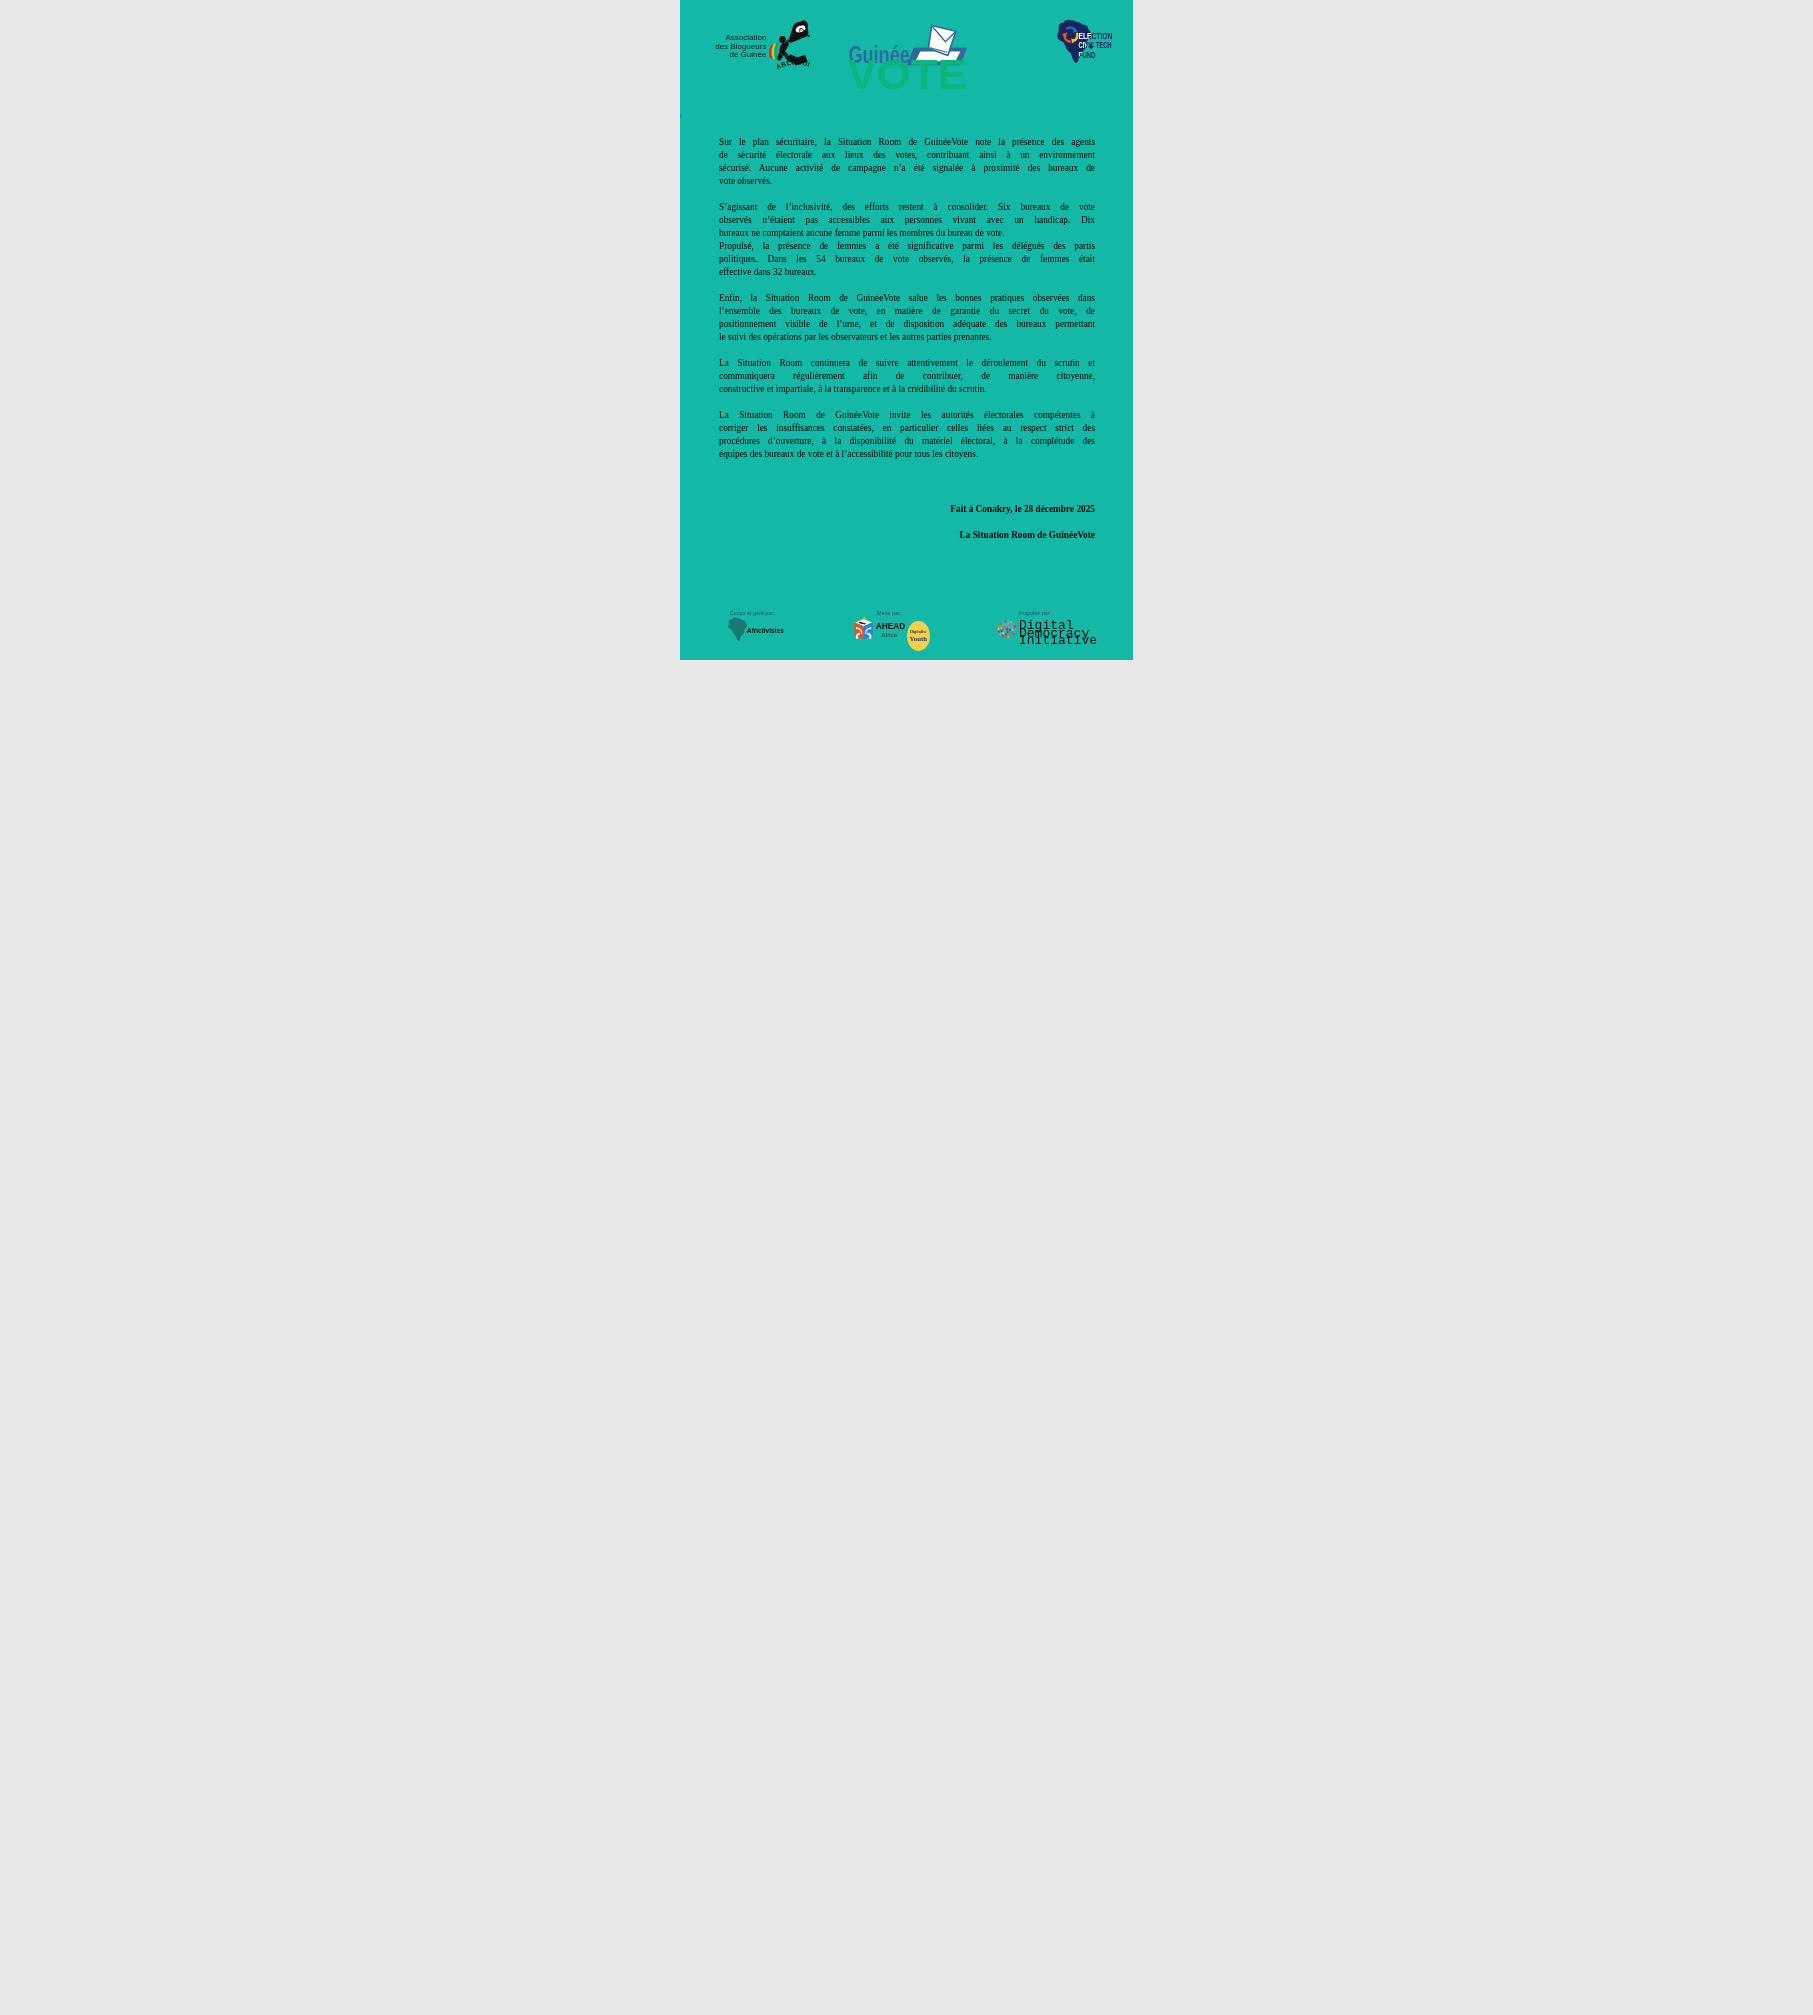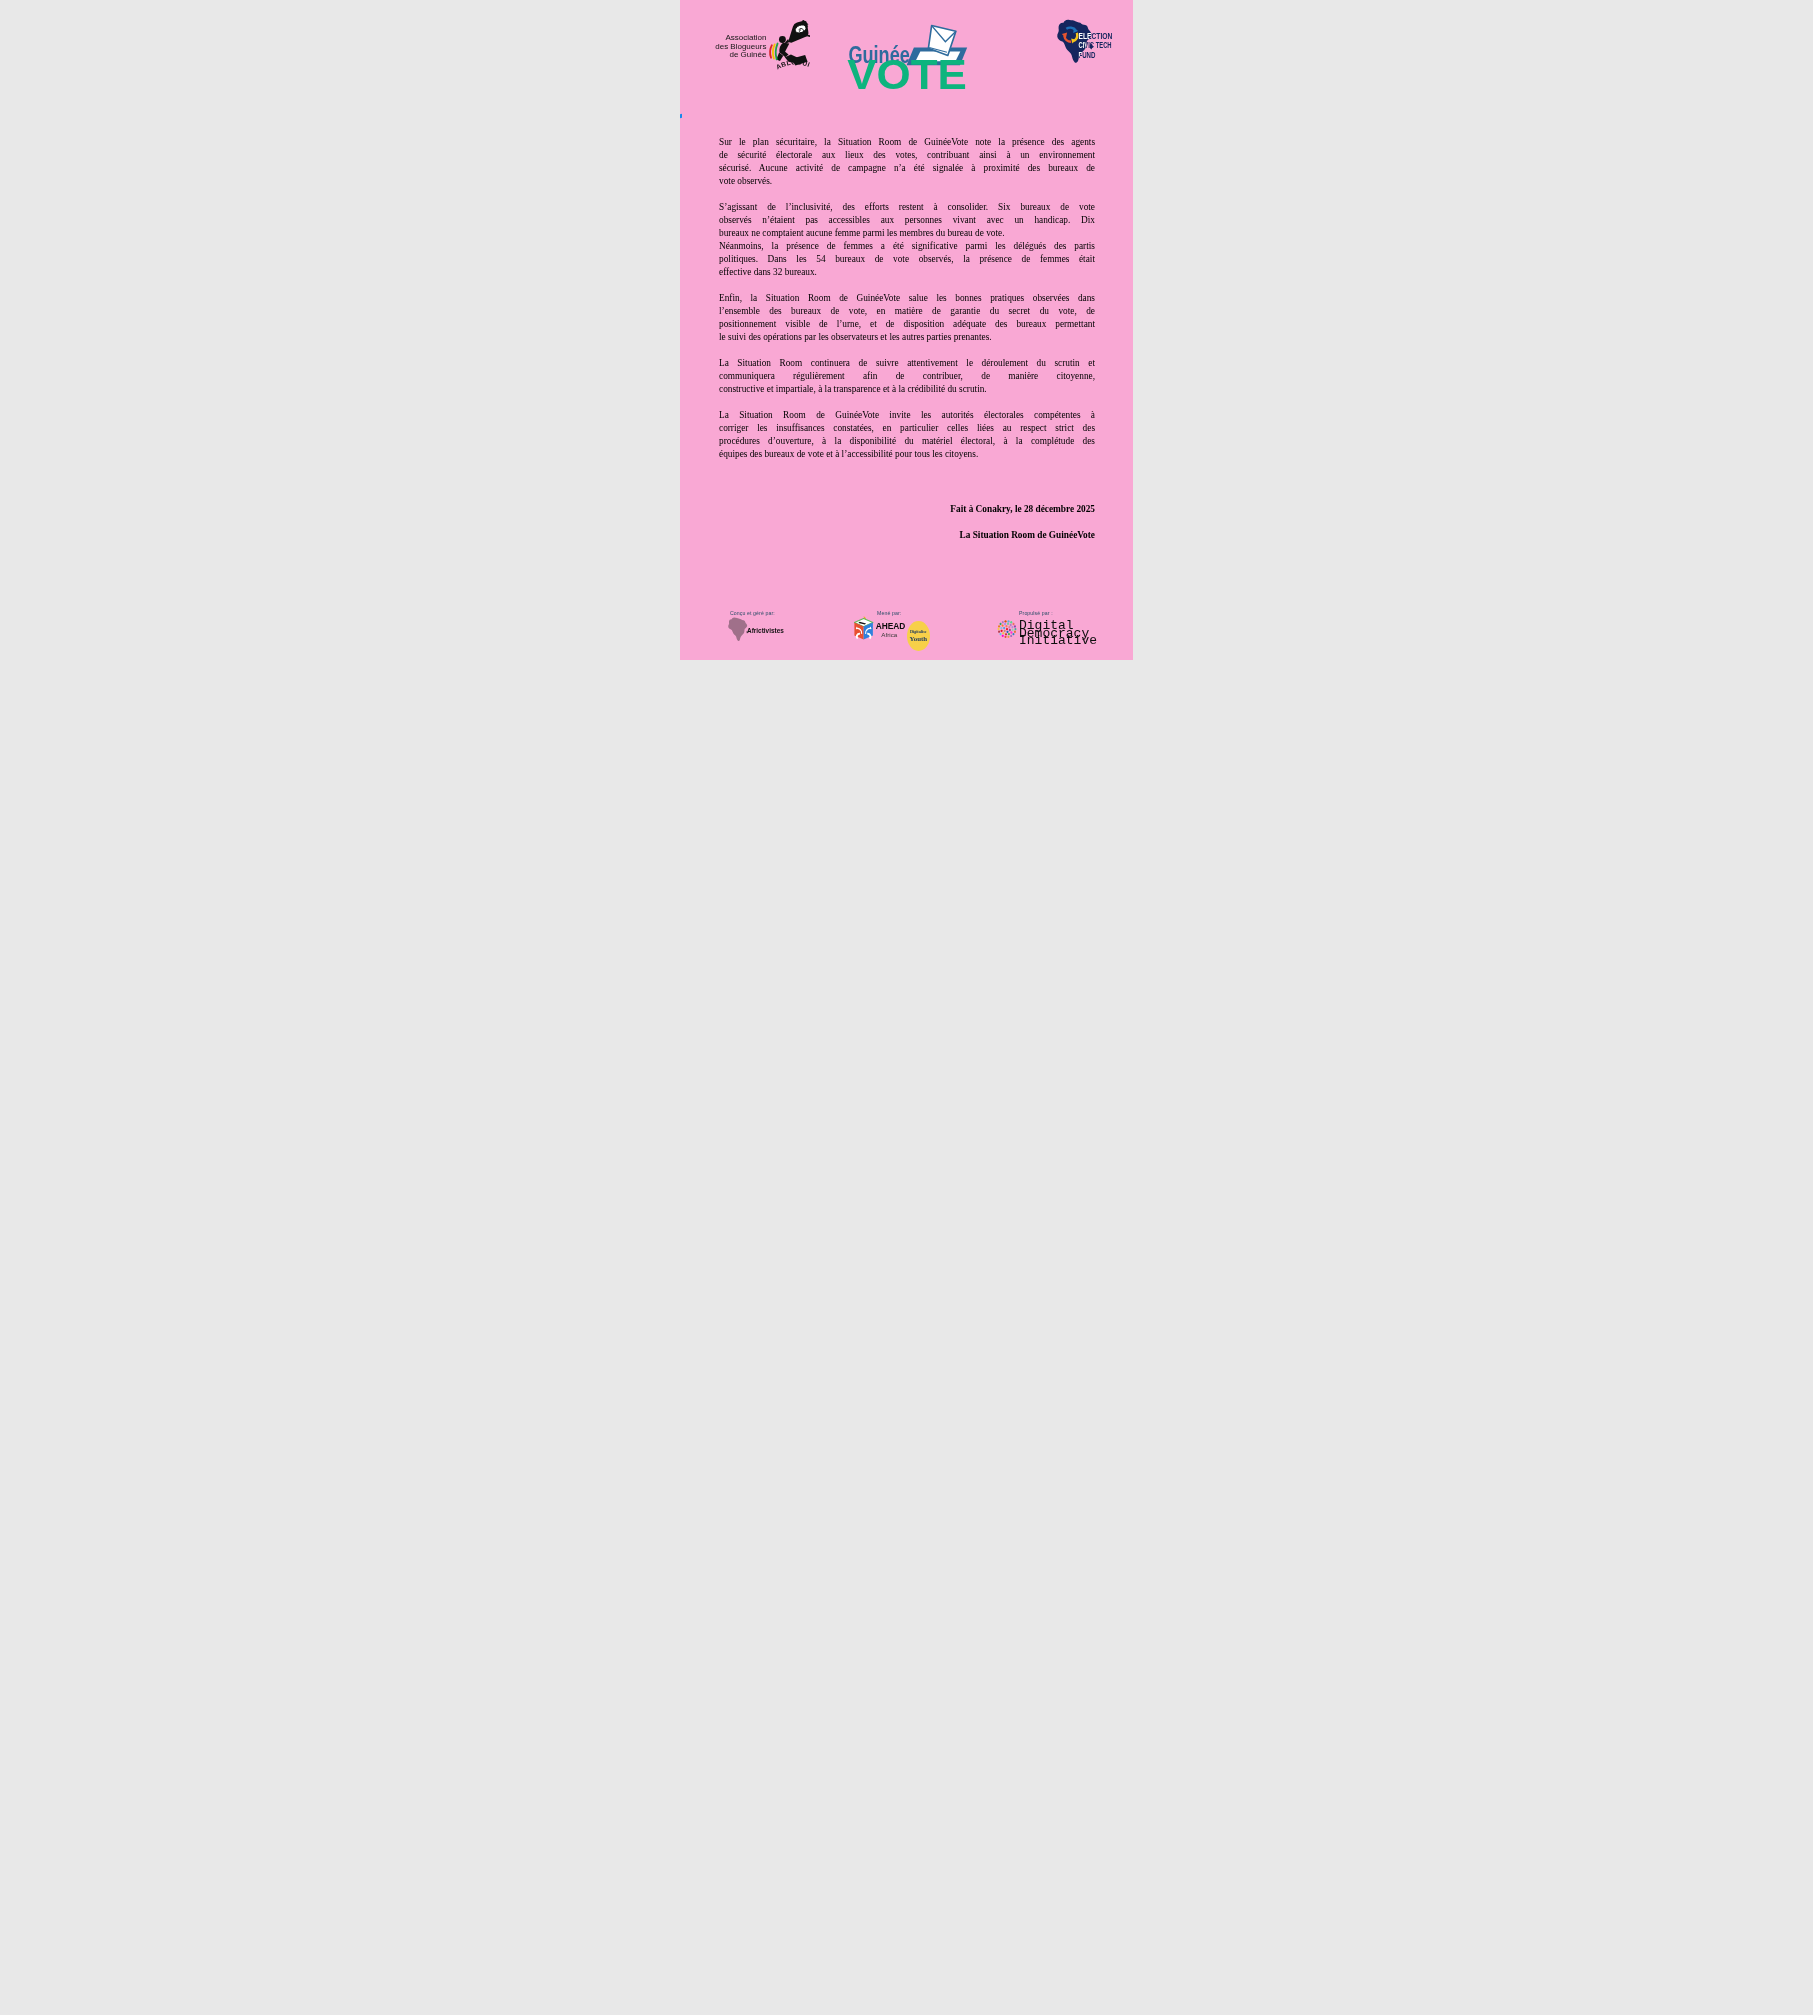--- a/index.html
+++ b/index.html
@@ -1,16 +1,16 @@
 <!DOCTYPE html>
 <html style="font-size:6.4px"><head>
 <meta charset="utf-8">
 <style>
   html,body{margin:0;padding:0;background:#e8e8e8;}
-  .page{position:relative;width:453px;height:660px;background:#f9a8d4;margin:0 auto;
+  .page{position:relative;width:453px;height:660px;background:#14b8a6;margin:0 auto;
         font-family:"Liberation Serif",serif;overflow:hidden;}
   
   .ablogui-text{position:absolute;left:23.4px;top:34px;width:63px;text-align:right;
     font-family:"Liberation Sans",sans-serif;font-size:8px;line-height:8.7px;color:#161616;}
   .ablogui-figure{position:absolute;left:87px;top:20px;}
   .gv-logo{position:absolute;left:166px;top:22.6px;}
   .ectf-logo{position:absolute;left:375px;top:18.5px;}
   .artifact{position:absolute;left:0;top:114px;width:2.4px;height:3.6px;transform:skewY(-10deg);}
   
   .doc-body{position:absolute;left:39px;top:136px;width:376px;font-size:9.3px;color:#000;}
@@ -125,21 +125,21 @@
         <div class="para">
           <div class="bl jl">Sur le plan sécuritaire, la Situation Room de GuinéeVote note la présence des agents</div>
           <div class="bl jl">de sécurité électorale aux lieux des votes, contribuant ainsi à un environnement</div>
           <div class="bl jl">sécurisé. Aucune activité de campagne n’a été signalée à proximité des bureaux de</div>
           <div class="bl">vote observés.</div>
         </div>
         <div class="para">
           <div class="bl jl">S’agissant de l’inclusivité, des efforts restent à consolider. Six bureaux de vote</div>
           <div class="bl jl">observés n’étaient pas accessibles aux personnes vivant avec un handicap. Dix</div>
           <div class="bl">bureaux ne comptaient aucune femme parmi les membres du bureau de vote.</div>
-          <div class="bl jl">Néanmoins, la présence de femmes a été significative parmi les délégués des partis</div>
+          <div class="bl jl">Propulsé, la présence de femmes a été significative parmi les délégués des partis</div>
           <div class="bl jl">politiques. Dans les 54 bureaux de vote observés, la présence de femmes était</div>
           <div class="bl">effective dans 32 bureaux.</div>
         </div>
         <div class="para">
           <div class="bl jl">Enfin, la Situation Room de GuinéeVote salue les bonnes pratiques observées dans</div>
           <div class="bl jl">l’ensemble des bureaux de vote, en matière de garantie du secret du vote, de</div>
           <div class="bl jl">positionnement visible de l’urne, et de disposition adéquate des bureaux permettant</div>
           <div class="bl">le suivi des opérations par les observateurs et les autres parties prenantes.</div>
         </div>
         <div class="para">

